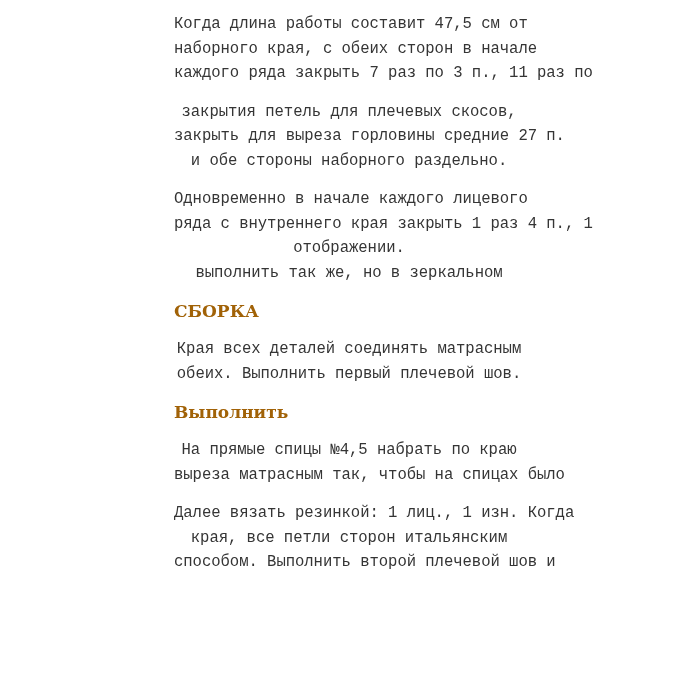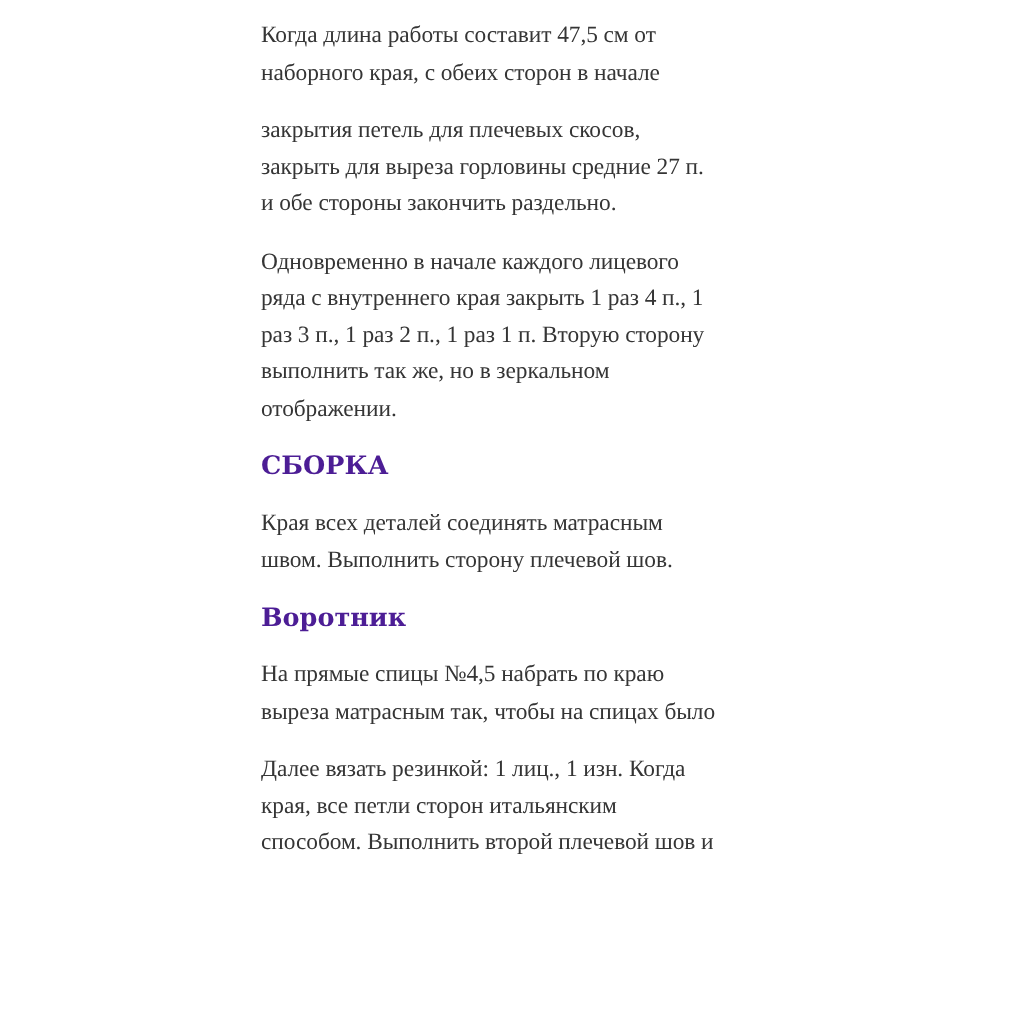--- a/index.html
+++ b/index.html
@@ -13,72 +13,73 @@
       overflow: hidden;
       position: relative;
     }
     .content {
       position: absolute;
       left: 174px;
       top: 12px;
       width: 350px;
     }
     .para {
-      font-family: Liberation Serif, serif;
+      font-family: Liberation Mono, monospace;
       font-size: 15.6px;
       line-height: 24.5px;
       color: #353535;
       margin: 0 0 14px 0;
       letter-spacing: -0.05px;
+      text-align: center;
     }
     .heading {
       font-family: "DejaVu Serif", serif;
       font-weight: bold;
       font-size: 17px;
       line-height: 24px;
-      color: #4c1d95;
+      color: #a16207;
       margin: 4px 0 14px 0;
     }
     .heading.h-sborka {
       margin-top: 2px;
     }
     .line { display: block; white-space: nowrap; }
   </style>
 </head>
 <body>
 
 <div class="content">
 
   <p class="para">
     <span class="line">Когда длина работы составит 47,5 см от</span>
     <span class="line">наборного края, с обеих сторон в начале</span>
+    <span class="line">каждого ряда закрыть 7 раз по 3 п., 11 раз по</span>
   </p>
 
   <p class="para">
     <span class="line">закрытия петель для плечевых скосов,</span>
     <span class="line">закрыть для выреза горловины средние 27 п.</span>
-    <span class="line">и обе стороны закончить раздельно.</span>
+    <span class="line">и обе стороны наборного раздельно.</span>
   </p>
 
   <p class="para">
     <span class="line">Одновременно в начале каждого лицевого</span>
     <span class="line">ряда с внутреннего края закрыть 1 раз 4 п., 1</span>
-    <span class="line">раз 3 п., 1 раз 2 п., 1 раз 1 п. Вторую сторону</span>
+    <span class="line">отображении.</span>
     <span class="line">выполнить так же, но в зеркальном</span>
-    <span class="line">отображении.</span>
   </p>
 
   <h3 class="heading h-sborka">СБОРКА</h3>
 
   <p class="para">
     <span class="line">Края всех деталей соединять матрасным</span>
-    <span class="line">швом. Выполнить сторону плечевой шов.</span>
+    <span class="line">обеих. Выполнить первый плечевой шов.</span>
   </p>
 
-  <h3 class="heading">Воротник</h3>
+  <h3 class="heading">Выполнить</h3>
 
   <p class="para">
     <span class="line">На прямые спицы №4,5 набрать по краю</span>
     <span class="line">выреза матрасным так, чтобы на спицах было</span>
   </p>
 
   <p class="para">
     <span class="line">Далее вязать резинкой: 1 лиц., 1 изн. Когда</span>
     <span class="line">края, все петли сторон итальянским</span>
     <span class="line">способом. Выполнить второй плечевой шов и</span>

